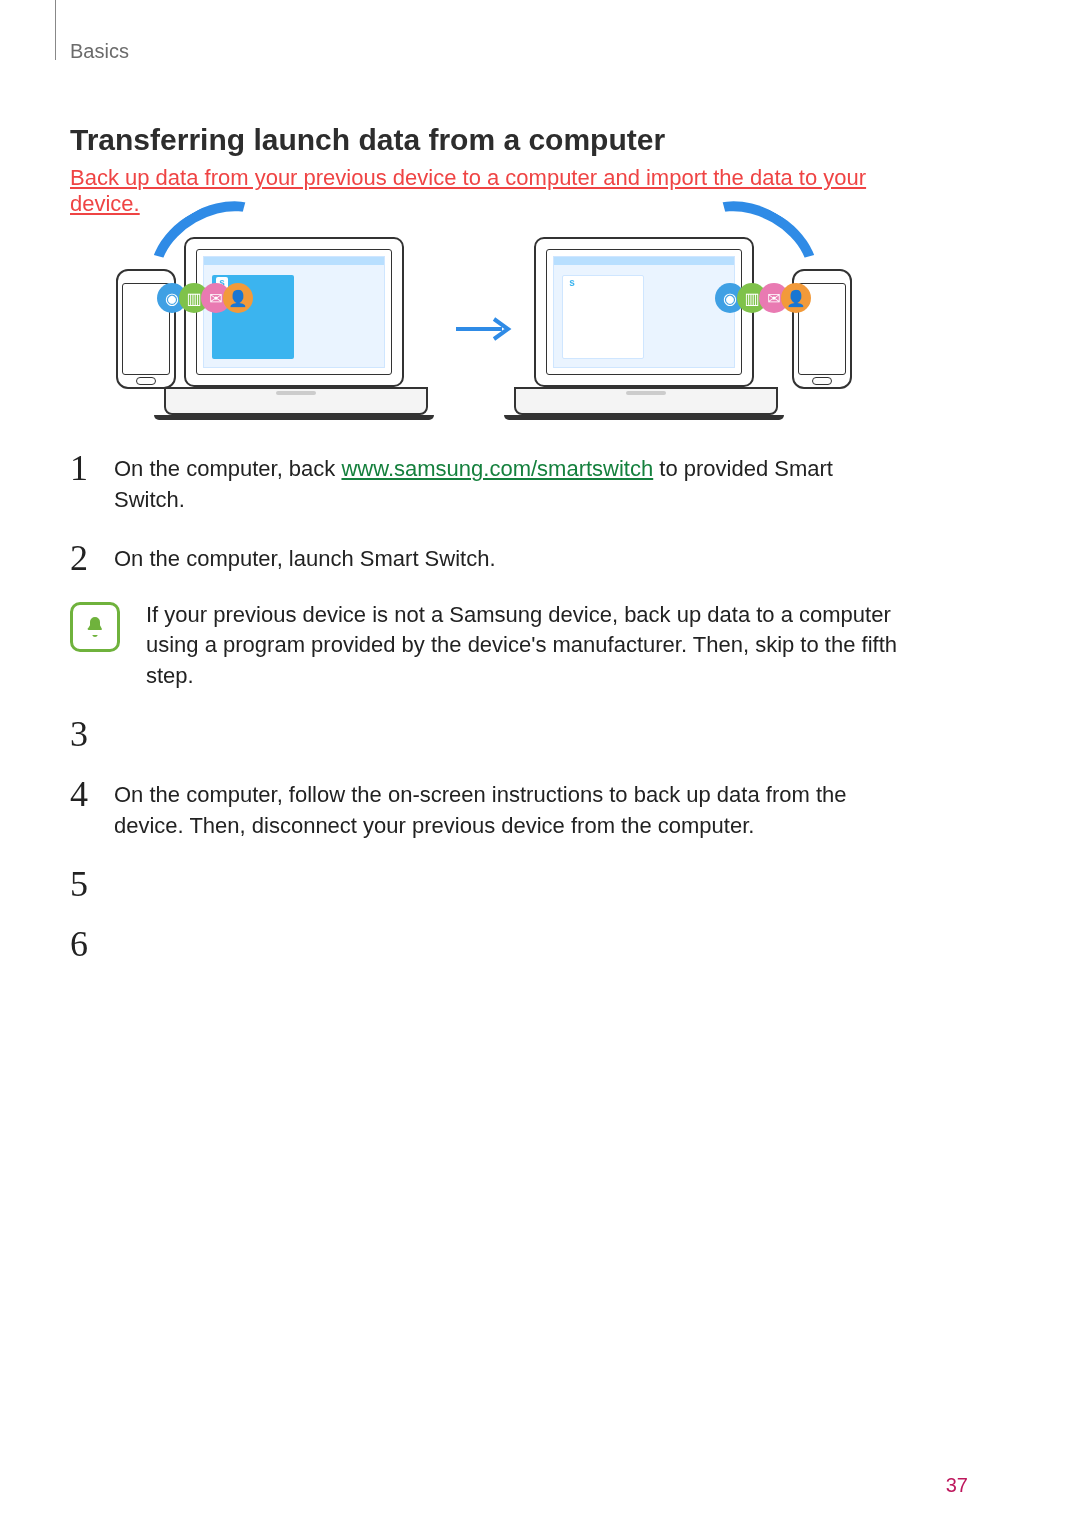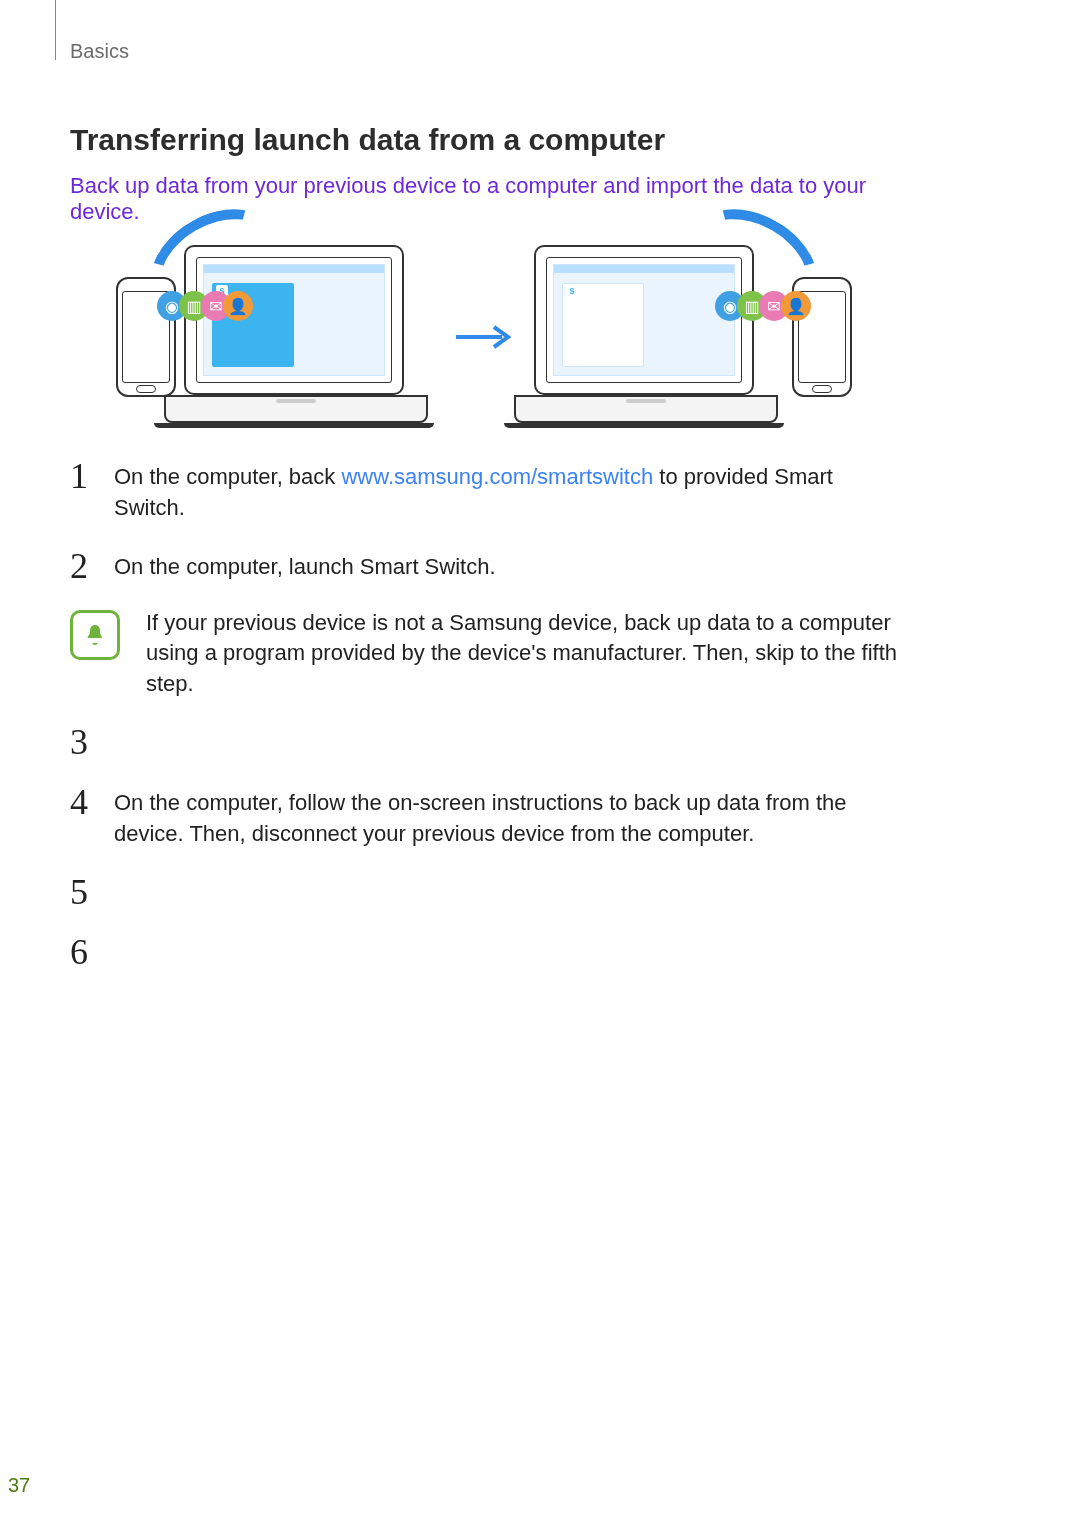--- a/index.html
+++ b/index.html
@@ -30,22 +30,23 @@
     color: #6b6b6b;
     margin: 0 0 60px 0;
   }
   .heading {
     font-size: 30px;
     font-weight: 700;
     margin: 0 0 8px 0;
   }
   .intro {
     font-size: 22px;
-    margin: 16px 0 20px 0;
-    color: #6d28d9;
+    margin: 8px 0 20px 0;
+    color: #ef4444;
+    text-decoration: underline;
   }
   .illustration {
     display: flex;
     align-items: center;
     justify-content: center;
     gap: 20px;
     margin: 10px 0 30px 0;
   }
   
   .laptop {
@@ -227,21 +228,22 @@
     text-align: left;
     flex-shrink: 0;
   }
   .step .text {
     font-size: 22px;
     line-height: 1.4;
     color: #222;
     padding-top: 4px;
   }
   .link {
-    color: #3b82f6;
+    color: #15803d;
+    text-decoration: underline;
   }
   .note {
     display: flex;
     align-items: flex-start;
     gap: 26px;
     margin: 20px 0 16px 0;
   }
   .note-icon {
     width: 44px;
     height: 44px;
@@ -257,23 +259,23 @@
   .note-text {
     font-size: 22px;
     line-height: 1.4;
     color: #222;
   }
   .page-number {
     position: absolute;
     bottom: 30px;
     left: 8px;
     right: 0;
-    text-align: left;
+    text-align: right;
     font-size: 20px;
-    color: #4d7c0f;
+    color: #be185d;
   }
 </style>
 </head>
 <body>
 
 <div class="page">
   <div class="margin-rule"></div>
 
   <div class="section-crumb">Basics</div>
 

